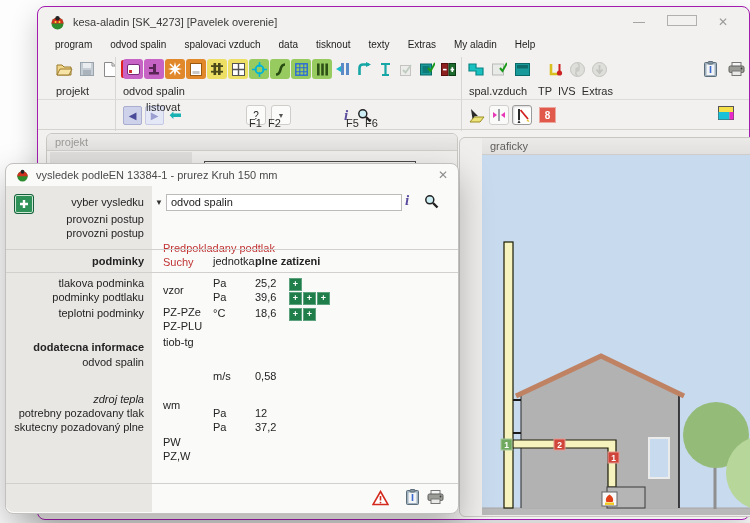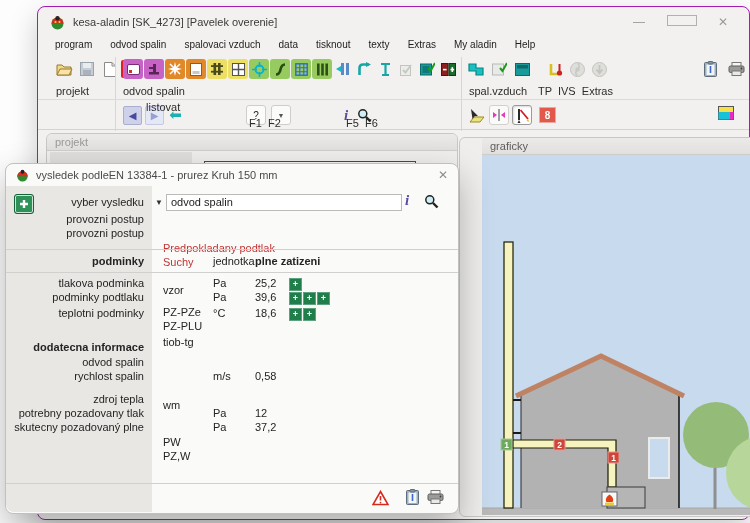--- a/index.html
+++ b/index.html
@@ -480,26 +480,25 @@
       </span>
     </div>
 
     <div class="dr" style="top:177px;">
       <span class="cl bold">dodatecna informace</span>
     </div>
     <div class="dr" style="top:192px;">
       <span class="cl">odvod spalin</span>
     </div>
     <div class="dr" style="top:206px;">
-      <span class="cl">rychlost spalin</span>
       <span class="c1">wm</span>
       <span class="c2">m/s</span>
       <span class="c3">0,58</span>
     </div>
-    <div class="dr" style="top:229px;">
+    <div class="dr" style="top:229px;font-style:italic;">
       <span class="cl">zdroj tepla</span>
     </div>
     <div class="dr" style="top:243px;padding-left:41px;">
       <span class="cl">potrebny pozadovany tlak</span>
       <span class="c1">PW</span>
       <span class="c2">Pa</span>
       <span class="c3">12</span>
     </div>
     <div class="dr" style="top:257px;">
       <span class="cl">skutecny pozadovaný plne</span>

